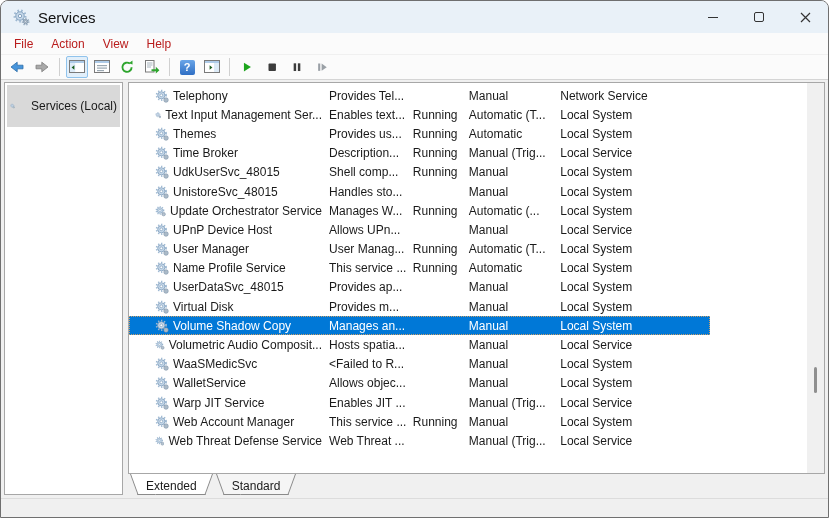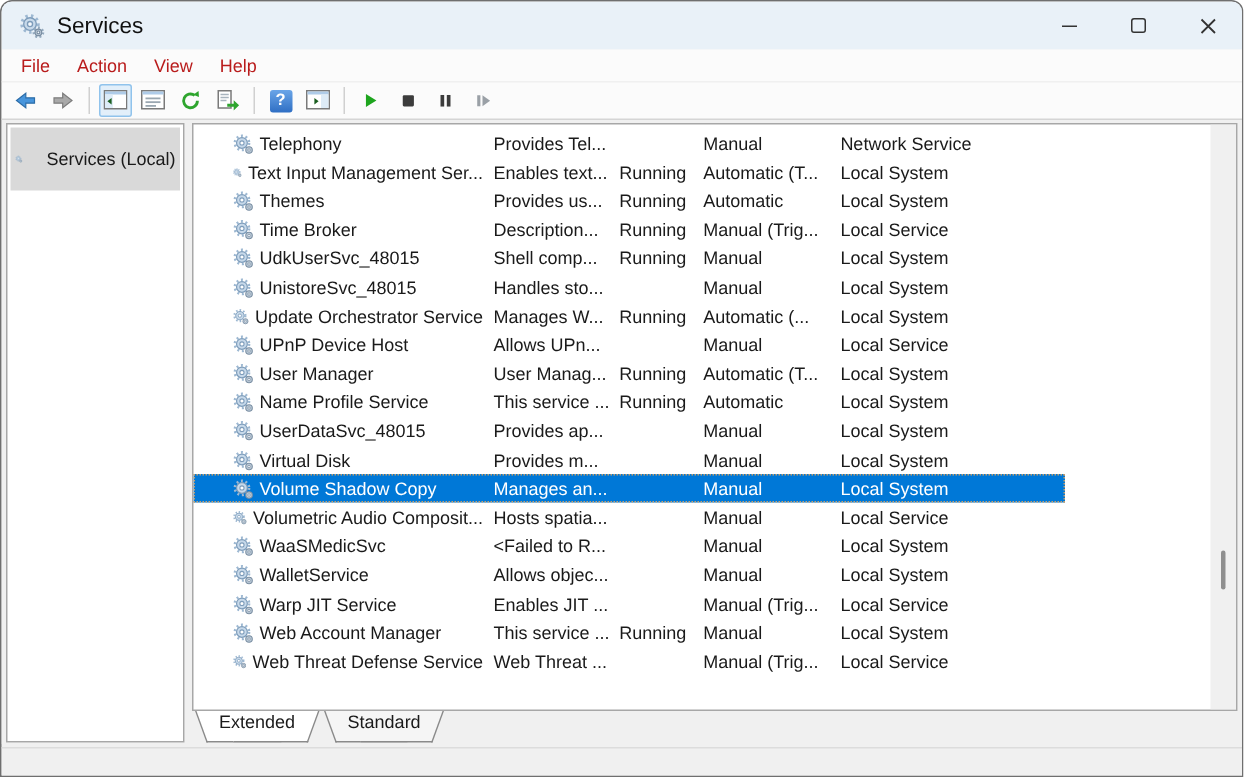--- a/index.html
+++ b/index.html
@@ -55,21 +55,21 @@
   .row .cell{ padding-left:7px; overflow:hidden; height:100%; display:flex; align-items:center; }
   .row .c-name{ padding-left:4px; gap:4px;margin-left:22px; }
   .row.selected{ background:#0078d7; color:#fff; outline:1px dotted #caa06a; outline-offset:-1px; }
 
   
   .v-scroll{ position:absolute; top:0; right:0; bottom:0; width:17px; background:#f0f0f0; }
   .v-thumb{ position:absolute; right:7px; top:284px; width:3px; height:26px; background:#8f8f8f; border-radius:2px; }
 
   
   .tabstrip{ height:22px; display:flex; padding-left:2px; background:#f0f0f0; }
-  .tab{ position:relative; height:21px; padding:0 16px; display:flex; align-items:flex-start; justify-content:center; margin-right:3px; }
+  .tab{ position:relative; height:21px; padding:0 16px; display:flex; align-items:flex-end; justify-content:center; margin-right:3px; }
   .tab .edge{ position:absolute; top:0; bottom:0; width:60%; background:#fff; border-bottom:1px solid #8a8a8a; }
   .tab .edge.l{ left:0; border-left:1px solid #8a8a8a; transform:skewX(20deg); transform-origin:top left; }
   .tab .edge.r{ right:0; border-right:1px solid #8a8a8a; transform:skewX(-20deg); transform-origin:top right; }
   .tab.inactive .edge{ background:#f5f5f5; }
   .tab .lbl{ position:relative; z-index:1; padding-bottom:2px; }
 
   
   .statusbar{ height:21px; background:#f0f0f0; border-top:1px solid #dcdcdc; margin-top:2px; }
 
   svg{ display:block; }

